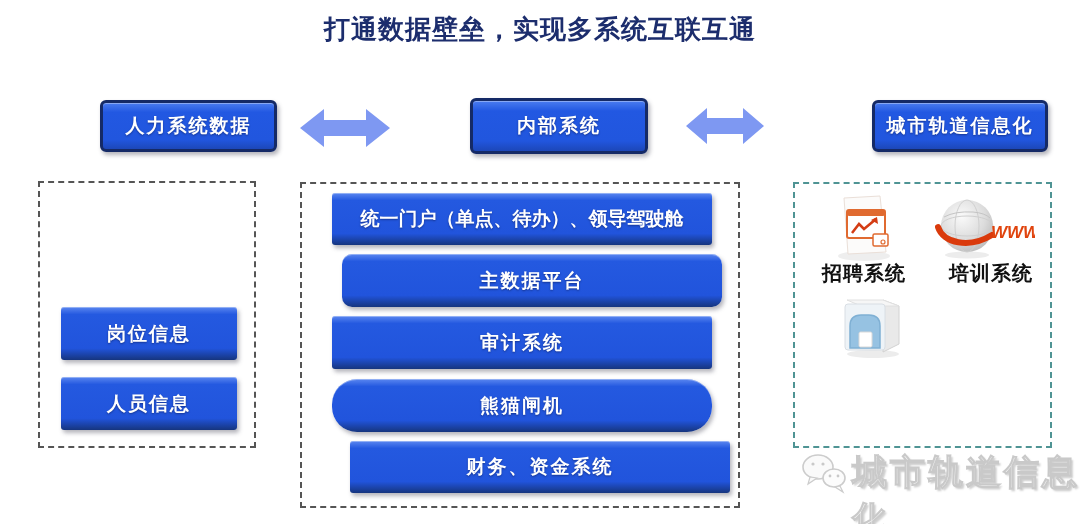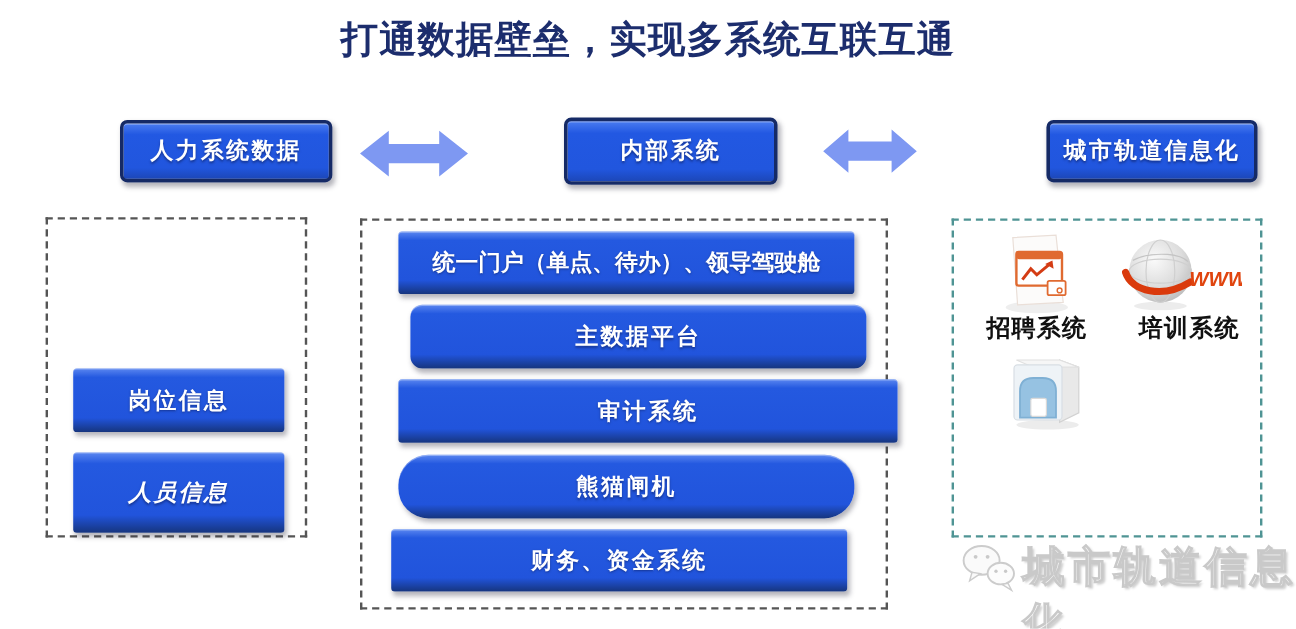--- a/index.html
+++ b/index.html
@@ -2,21 +2,21 @@
 <html><head>
 <meta charset="utf-8">
 <style>
   html,body{margin:0;padding:0;background:#fff;}
   .canvas{
     position:relative;width:1080px;height:524px;background:#ffffff;overflow:hidden;
     font-family:"Liberation Sans","DejaVu Sans",sans-serif;
   }
   .title{
     position:absolute;left:0;top:12px;width:100%;margin:0;
-    text-align:center;font-size:31px;font-weight:800;color:#1c2d6d;letter-spacing:1px;
+    text-align:center;font-size:26px;font-weight:800;color:#1c2d6d;letter-spacing:1px;
   }
   
   .btn3d{
     position:absolute;display:flex;align-items:center;justify-content:center;
     color:#fff;font-weight:bold;font-size:19px;letter-spacing:2px;
     background:linear-gradient(180deg,#5b87f0 0%,#2459e0 14%,#2154dc 78%,#16357e 100%);
     border-radius:3px;
     box-shadow:2px 3px 4px rgba(40,40,60,.35), inset 0 1px 0 rgba(255,255,255,.35);
     text-shadow:0 1px 2px rgba(0,0,30,.4);
     box-sizing:border-box;
@@ -61,29 +61,29 @@
   <div class="btn3d hdr" style="left:430px;top:98px;width:178px;height:56px;">内部系统</div>
 
   <svg class="arrow" style="left:684px;top:104px;" width="82" height="44" viewBox="0 0 82 44">
     <polygon points="2,22 23,4 23,14 59,14 59,4 80,22 59,40 59,30 23,30 23,40" fill="#7e98f2"></polygon>
   </svg>
 
   <div class="btn3d hdr" style="left:832px;top:100px;width:176px;height:52px;">城市轨道信息化</div>
 
   <div class="panel panel-left">
     <div class="btn3d" style="left:21px;top:124px;width:176px;height:53px;">岗位信息</div>
-    <div class="btn3d" style="left:21px;top:194px;width:176px;height:67px;font-style:italic;">人员信息</div>
+    <div class="btn3d" style="left:21px;top:194px;width:176px;height:53px;">人员信息</div>
   </div>
 
   <div class="panel panel-center">
     <div class="btn3d" style="left:30px;top:9px;width:380px;height:52px;font-size:19px;letter-spacing:0;">统一门户（单点、待办）、领导驾驶舱</div>
     <div class="btn3d" style="left:40px;top:70px;width:380px;height:53px;border-radius:10px;">主数据平台</div>
-    <div class="btn3d" style="left:30px;top:132px;width:416px;height:53px;">审计系统</div>
+    <div class="btn3d" style="left:30px;top:132px;width:380px;height:53px;">审计系统</div>
     <div class="btn3d" style="left:30px;top:195px;width:380px;height:53px;border-radius:25px;">熊猫闸机</div>
-    <div class="btn3d" style="left:24px;top:257px;width:380px;height:52px;">财务、资金系统</div>
+    <div class="btn3d" style="left:48px;top:257px;width:380px;height:52px;">财务、资金系统</div>
   </div>
 
   <div class="panel panel-right">
 
     <svg class="iconwrap" style="left:33px;top:8px;" width="72" height="72" viewBox="0 0 72 72">
       <ellipse cx="36" cy="64" rx="26" ry="5" fill="#eeeeee"></ellipse>
       <path d="M16,6 L52,4 L58,60 L20,62 Z" fill="#fcfbfa" stroke="#eadfd8" stroke-width="1"></path>
       <rect x="19" y="18" width="38" height="28" rx="2" fill="#ffffff" stroke="#e06a30" stroke-width="2"></rect>
       <rect x="19" y="18" width="38" height="6" rx="2" fill="#e06a30"></rect>
       <polyline points="24,41 31,32 36,37 48,27" fill="none" stroke="#d43c14" stroke-width="2.5"></polyline>

